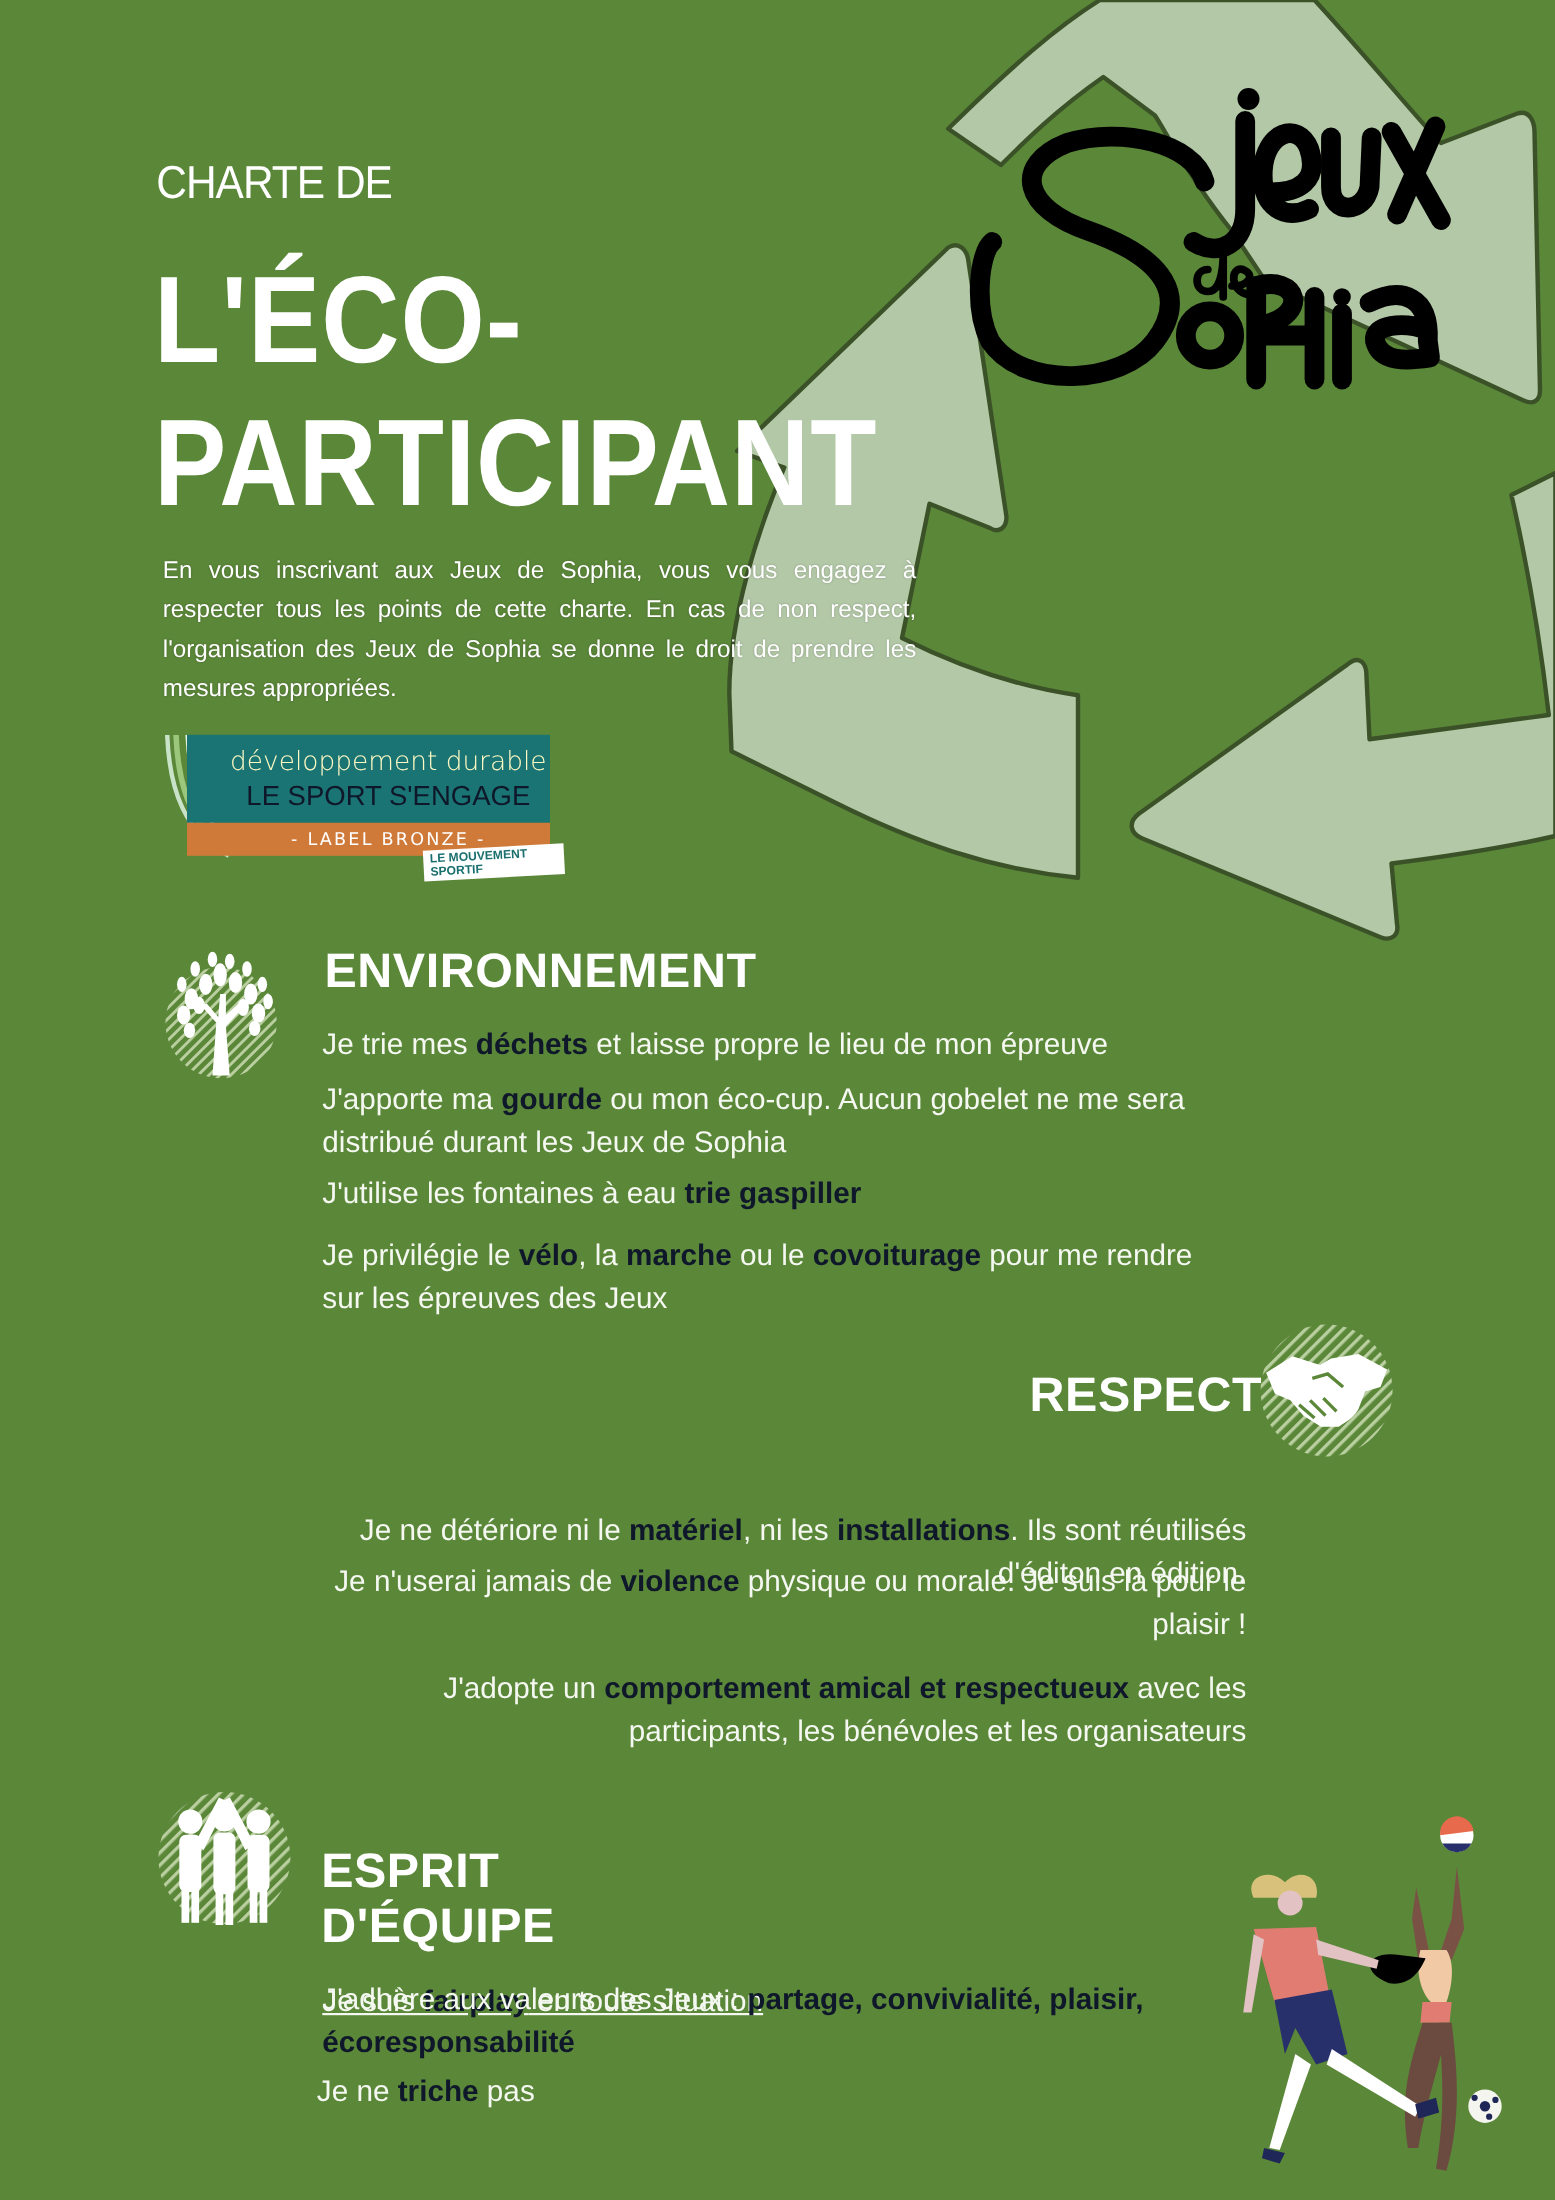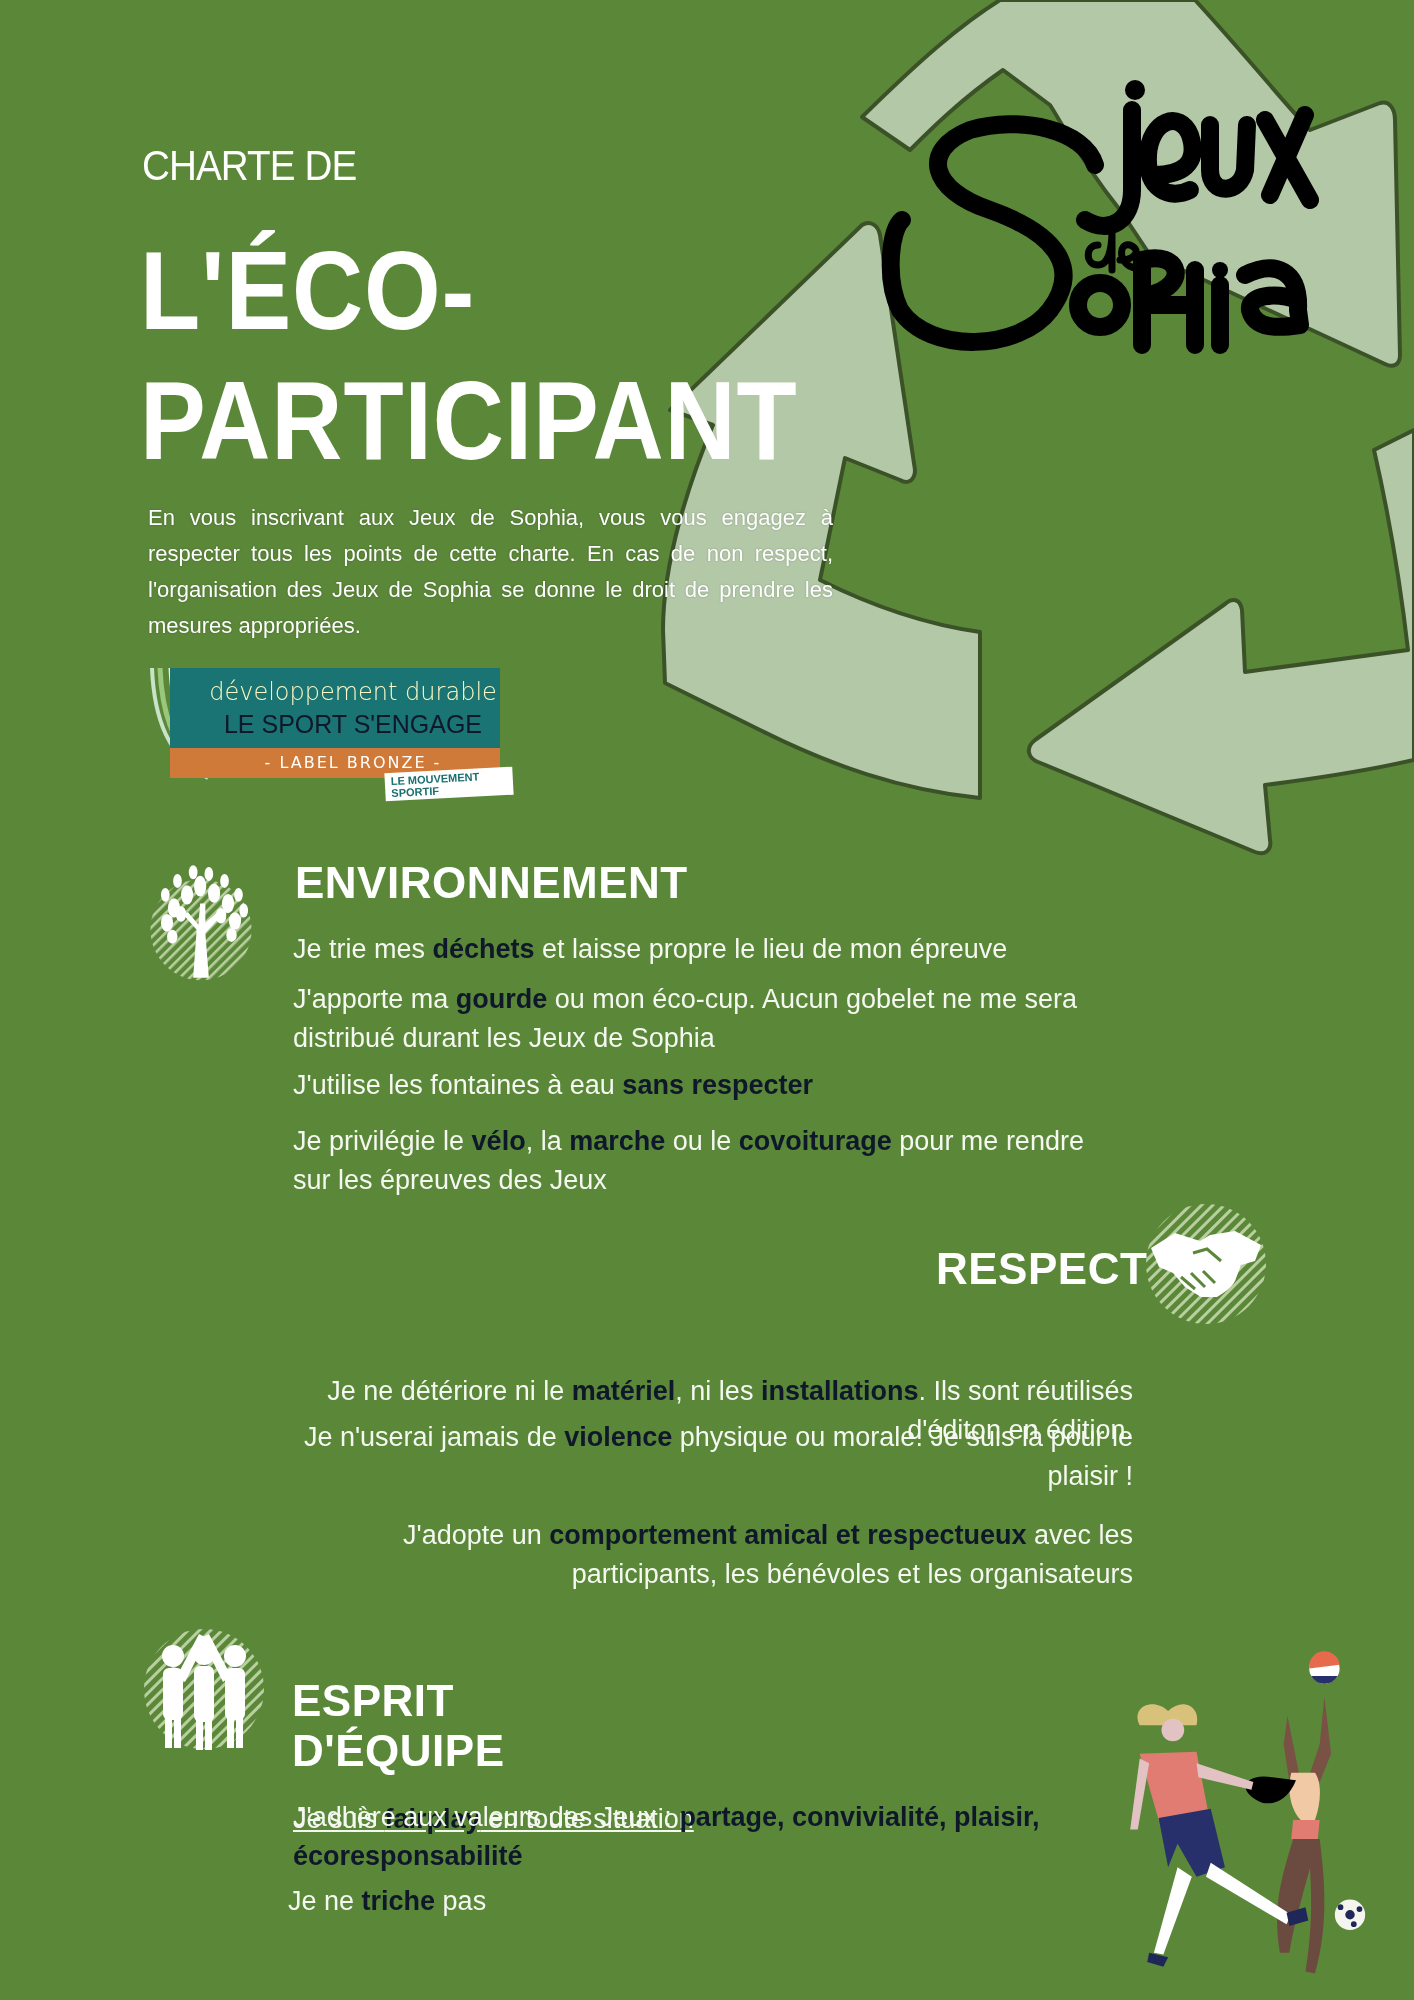--- a/index.html
+++ b/index.html
@@ -161,21 +161,21 @@
           <ellipse cx="20" cy="40" rx="5" ry="8"></ellipse>
         <ellipse cx="104" cy="40" rx="5" ry="8"></ellipse>
           <ellipse cx="110" cy="58" rx="5" ry="8"></ellipse>
         <ellipse cx="28" cy="88" rx="6" ry="8"></ellipse>
           <ellipse cx="96" cy="86" rx="6" ry="8"></ellipse>
       </g>
     </svg>
     <div class="sec-title" style="left:295px; top:858px;">ENVIRONNEMENT</div>
     <div class="item" style="left:293px; top:930px; width:860px;"><span>Je trie mes </span><b>déchets</b><span> et laisse propre le lieu de mon épreuve</span></div>
     <div class="item" style="left:293px; top:980px; width:860px;"><span>J'apporte ma </span><b>gourde</b><span> ou mon éco-cup. Aucun gobelet ne me sera distribué durant les Jeux de Sophia</span></div>
-    <div class="item" style="left:293px; top:1066px; width:860px;"><span>J'utilise les fontaines à eau </span><b>sans respecter</b></div>
+    <div class="item" style="left:293px; top:1066px; width:860px;"><span>J'utilise les fontaines à eau </span><b>trie gaspiller</b></div>
     <div class="item" style="left:293px; top:1122px; width:800px;"><span>Je privilégie le </span><b>vélo</b><span>, la </span><b>marche</b><span> ou le </span><b>covoiturage</b><span> pour me rendre sur les épreuves des Jeux</span></div>
   </div>
 
   <div class="section">
     <svg class="sec-icon" style="left:1145px; top:1203px;" viewBox="0 0 122 122">
       <circle cx="61" cy="61" r="60" fill="url(#hatch)"></circle>
       <path d="M6,45 L30,30 L55,38 L65,32 L90,28 L116,42 L110,58 L96,62 L90,78 C86,86 78,90 72,94 L56,94 L40,84 L28,70 L14,64 Z" fill="#ffffff"></path>
       <path d="M48,50 L62,46 L76,58" stroke="#5b8739" stroke-width="3" fill="none"></path>
       <path d="M36,74 L50,86 M46,70 L60,84 M58,68 L70,80" stroke="#5b8739" stroke-width="3"></path>
     </svg>

